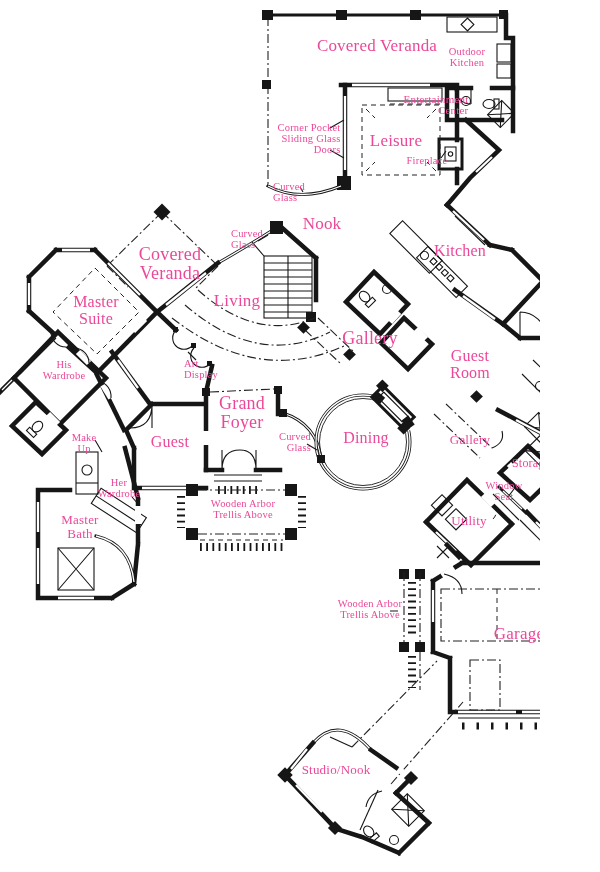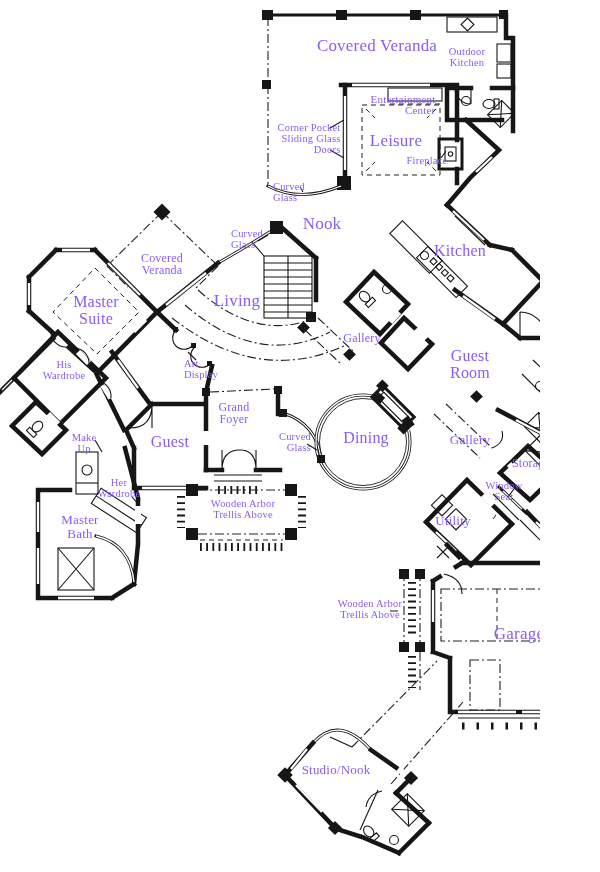--- a/index.html
+++ b/index.html
@@ -1,37 +1,37 @@
 <!DOCTYPE html>
 <html><head>
 <meta charset="utf-8">
 <style>
   html,body{margin:0;padding:0;background:#fff;}
   #plan{position:relative;width:540px;height:872px;background:#fff;overflow:hidden;
-        font-family:"Liberation Serif", serif;color:#8b5cf6;}
+        font-family:"Liberation Serif", serif;color:#ec4899;}
   #plan svg{position:absolute;left:0;top:0;}
   
   .w   {stroke:#161616;stroke-width:4.5;fill:none;stroke-linecap:square;}
   .w3  {stroke:#161616;stroke-width:3;fill:none;stroke-linecap:square;}
   .t   {stroke:#161616;stroke-width:1.1;fill:none;}
   .win {stroke:#ffffff;stroke-width:2.3;fill:none;}
   .win1{stroke:#ffffff;stroke-width:1.3;fill:none;}
   .gap {stroke:#ffffff;stroke-width:6;fill:none;}
   .dd  {stroke:#222;stroke-width:1.1;fill:none;stroke-dasharray:9 3 2 3;}
   .ds  {stroke:#222;stroke-width:1;fill:none;stroke-dasharray:5 4;}
   .comb{stroke:#161616;stroke-width:8;fill:none;stroke-dasharray:1.8 4.4;}
   .combs{stroke:#161616;stroke-width:7;fill:none;stroke-dasharray:2.5 12;}
   .fb  {fill:#161616;stroke:none;}
   .wt  {fill:#ffffff;stroke:none;}
   
   .lbl{position:absolute;transform:translate(-50%,-50%);text-align:center;
        white-space:pre-line;line-height:1.04;letter-spacing:.2px;}
   .ar{text-align:right;} .al{text-align:left;}
-  .s17{font-size:17px;} .s16{font-size:16px;} .s14{font-size:12px;}
-  .s13{font-size:13px;} .s12{font-size:12px;} .s11{font-size:11px;}
+  .s17{font-size:17px;} .s16{font-size:16px;} .s14{font-size:18px;margin-left:8px;}
+  .s13{font-size:13px;} .s12{font-size:12px;} .s11{font-size:11px;margin-left:33px;}
   .s10{font-size:10.5px;} .s9{font-size:9.5px;letter-spacing:.4px;}
 </style>
 </head>
 <body>
 
 <div id="plan">
 <svg width="600" height="872" viewBox="0 0 600 872">
 
   <path class="w3" d="M264,15 H506"></path>
   <path class="dd" d="M268,17 V186"></path>
@@ -356,21 +356,21 @@
   <div class="lbl s16" style="left:170px;top:442px">Guest</div>
   <div class="lbl s10 ar" style="left:295px;top:443px">Curved
 Glass</div>
   <div class="lbl s16" style="left:366px;top:438px">Dining</div>
   <div class="lbl s13" style="left:470px;top:440px">Gallery</div>
   <div class="lbl s12" style="left:531px;top:463px">Storage</div>
   <div class="lbl s10" style="left:504px;top:492px">Window
 Seat</div>
   <div class="lbl s10" style="left:119px;top:489px">Her
 Wardrobe</div>
-  <div class="lbl s13" style="left:453px;top:521px">Utility</div>
+  <div class="lbl s13" style="left:469px;top:521px">Utility</div>
   <div class="lbl s13" style="left:80px;top:527px">Master
 Bath</div>
   <div class="lbl s10" style="left:243px;top:510px">Wooden Arbor
 Trellis Above</div>
   <div class="lbl s10" style="left:370px;top:610px">Wooden Arbor
 Trellis Above</div>
   <div class="lbl s17" style="left:519px;top:634px">Garage</div>
   <div class="lbl s13" style="left:336px;top:770px">Studio/Nook</div>
 </div>
 

